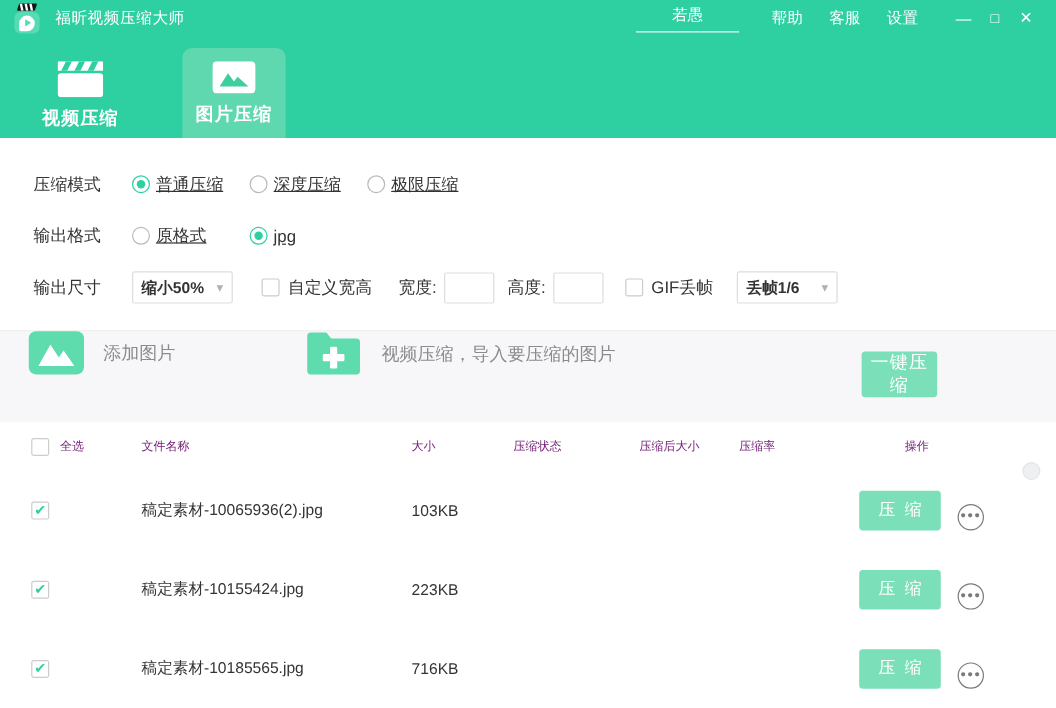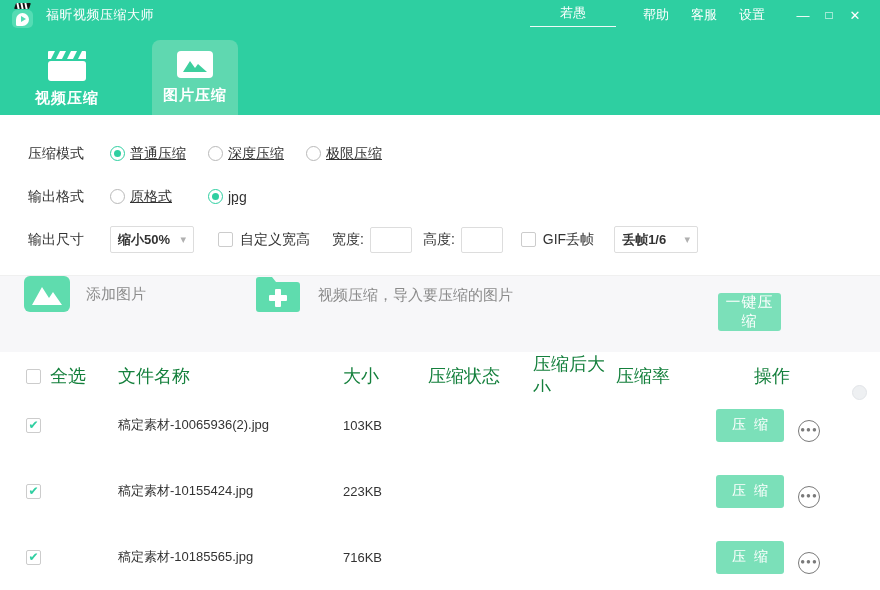--- a/index.html
+++ b/index.html
@@ -66,21 +66,21 @@
   .add-btn{display:flex;align-items:center;gap:16px;cursor:pointer;}
   .imgicon{width:46px;height:36px;background:#5fdcae;border-radius:6px;display:flex;align-items:center;justify-content:center;}
   .band-label{font-size:15px;color:#8b8b8b;}
   .folder-btn{display:flex;align-items:center;gap:16px;margin-left:108px;cursor:pointer;}
   .compress-all{position:absolute;left:718px;top:17px;width:63px;height:38px;background:var(--accent-light);
     border:none;border-radius:3px;color:#fff;font-size:15px;cursor:pointer;letter-spacing:1px;}
 
   
   .thead{position:absolute;top:352px;left:0;width:100%;height:40px;display:grid;
     grid-template-columns:92px 225px 85px 105px 83px 100px 1fr;align-items:center;padding-left:26px;
-    font-size:18px;color:#15803d;background:#fff;}
+    font-size:10px;color:#701a75;background:#fff;}
   .selall{display:flex;align-items:center;gap:9px;}
   .th-action{padding-left:38px;}
   .tbody{position:absolute;top:392px;left:0;width:100%;}
   .trow{display:grid;grid-template-columns:92px 225px 85px 105px 83px 100px 1fr;align-items:center;
     height:66px;padding-left:26px;font-size:13px;color:#333;background:#fff;}
   .cell-action{display:flex;align-items:flex-end;gap:14px;}
   .row-compress{width:68px;height:33px;background:var(--accent-light);border:none;border-radius:3px;
     color:#fff;font-size:14px;letter-spacing:8px;padding-left:8px;cursor:pointer;}
   .more{width:22px;height:22px;border:1.5px solid #7a7a7a;border-radius:50%;color:#7a7a7a;
     display:flex;align-items:center;justify-content:center;font-size:8px;letter-spacing:1px;cursor:pointer;

